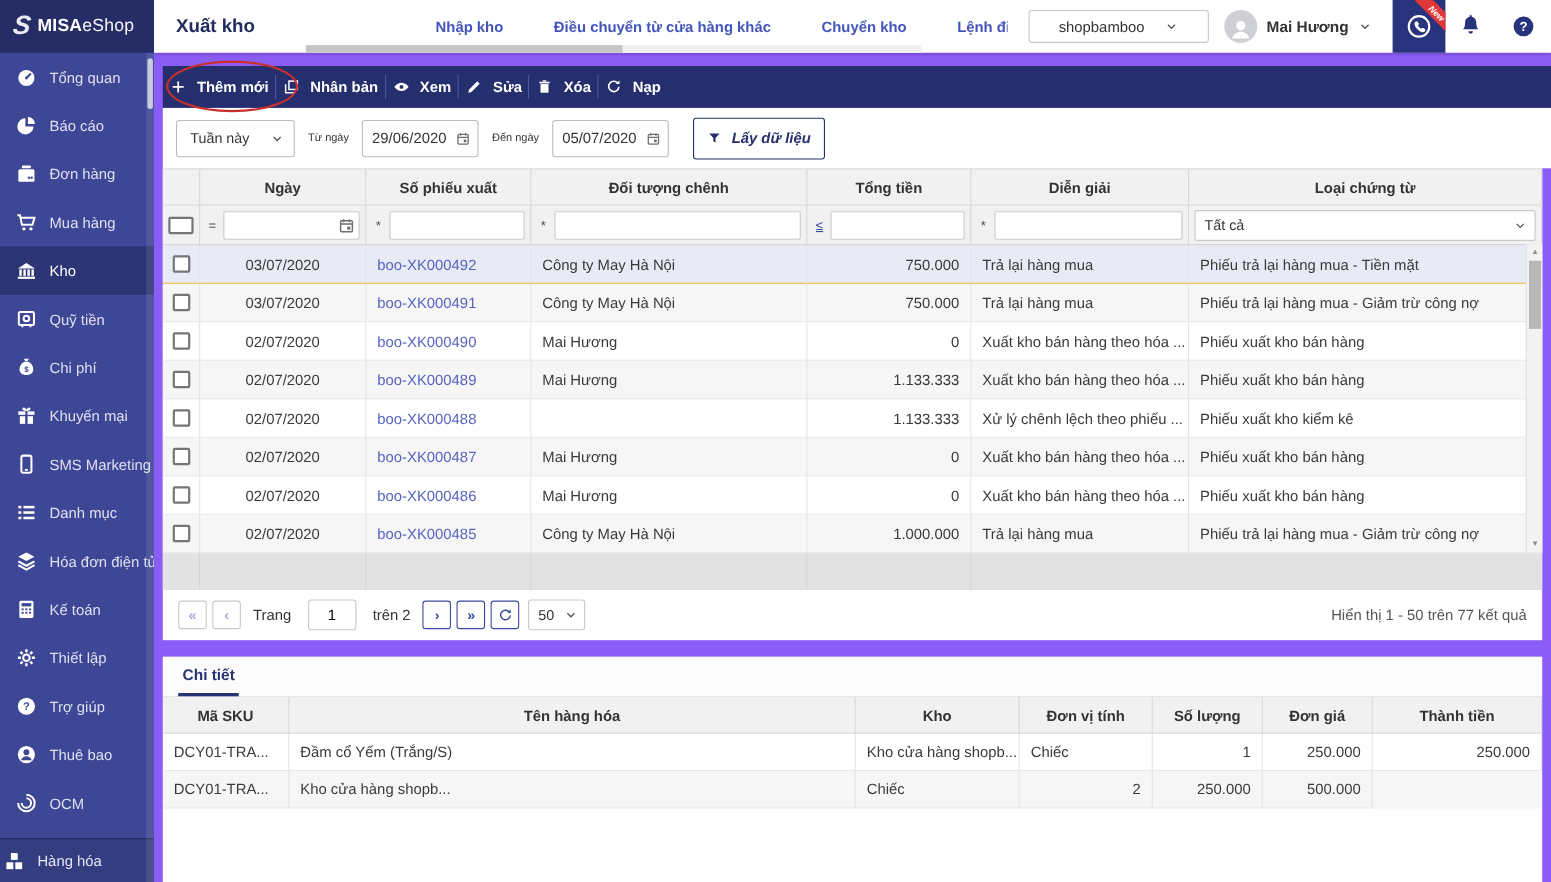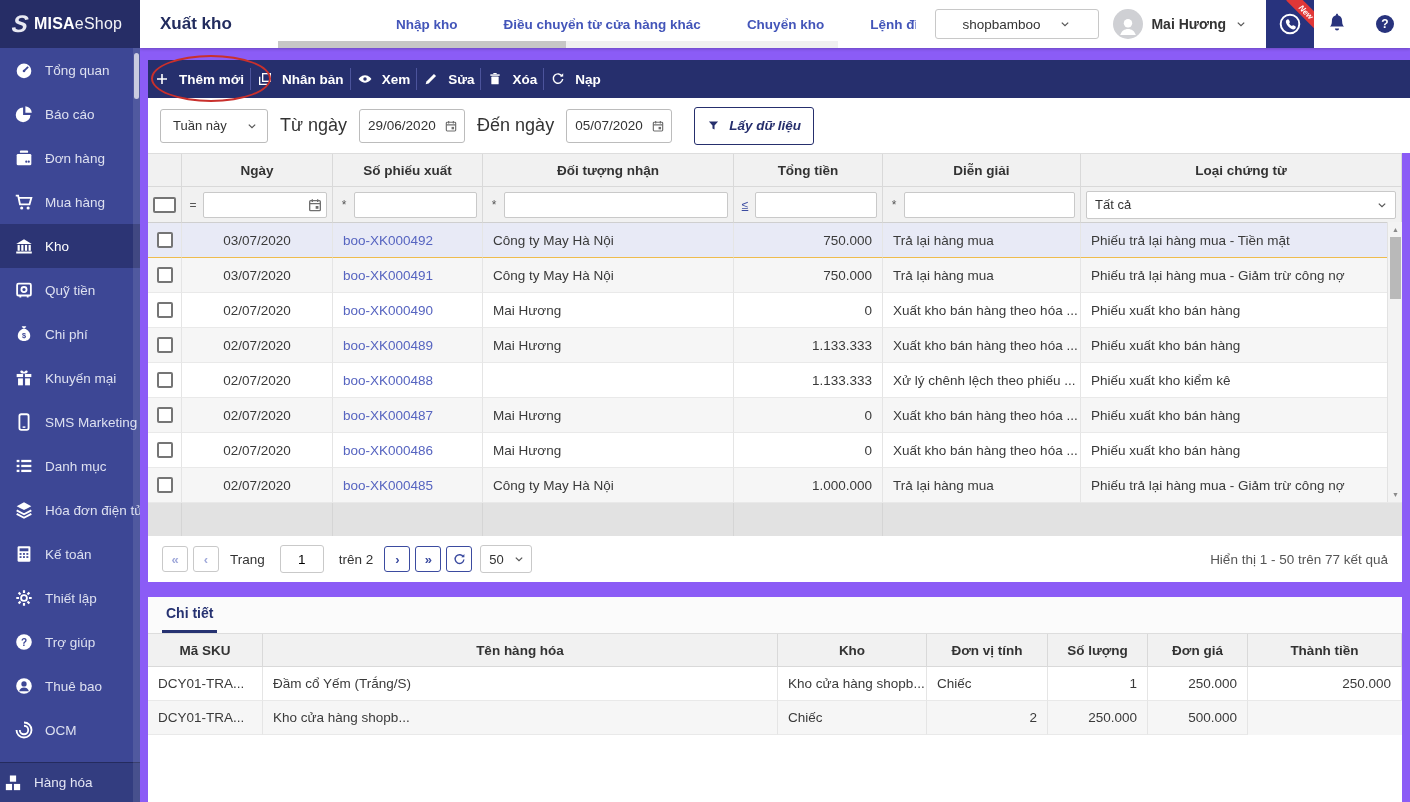--- a/index.html
+++ b/index.html
@@ -54,21 +54,21 @@
   .toolbar { margin:12px 0 0 8px; height:38px; background:#262f6d; display:flex; align-items:center; flex:none; position:relative; }
   .tb-btn { display:flex; align-items:center; gap:9px; color:#fff; font-size:13.5px; font-weight:bold; padding:0 6px; height:38px; cursor:pointer; }
   .tb-btn .icon { width:16px; height:16px; color:#fff; }
   .tb-sep { width:1px; height:22px; background:#4c549c; }
   .annotation-ellipse { position:absolute; left:3px; top:-5px; width:120px; height:47px; border:2.5px solid #c9302c; border-radius:50%; pointer-events:none; z-index:9; }
 
   
   .filter-bar { margin-left:8px; height:55px; background:#fff; display:flex; align-items:center; padding-left:12px; gap:12px; flex:none; }
   .select-box { height:34px; border:1px solid #bcbcbc; border-radius:3px; background:#fff; display:flex; align-items:center; justify-content:space-between; padding:0 8px 0 12px; cursor:pointer; color:#333; }
   .period-select { width:108px; }
-  .flt-label { color:#333; font-size:18px; }
+  .flt-label { color:#333; font-size:10px; }
   .date-input { width:106px; height:34px; border:1px solid #bcbcbc; border-radius:3px; display:flex; align-items:center; background:#fff; padding:0 6px 0 8px; }
   .date-input input { border:none; outline:none; width:74px; font-size:13.5px; color:#333; font-family:inherit; }
   .cal-icon { width:16px; height:16px; color:#6f6f6f; margin-left:2px; }
   .fetch-btn { margin-left:10px; height:38px; width:120px; border:1px solid #262f6d; border-radius:3px; background:#fff; color:#262f6d; font-weight:bold; font-size:13.5px; display:flex; align-items:center; justify-content:center; gap:9px; cursor:pointer;font-style:italic; }
   .fetch-btn .icon { width:13px; height:13px; }
 
   
   .grid-panel { margin-left:8px; margin-right:8px; background:#fff; position:relative; flex:none; }
   .g-head, .g-filters, .trow, .g-sum { display:grid; grid-template-columns:34px 151px 150px 251px 149px 198px minmax(0,1fr); }
   .g-head, .g-filters { background:#f1f1f1; }
@@ -490,21 +490,21 @@
           </span>
         <span>Lấy dữ liệu</span>
       </div>
     </div>
 
     <div class="grid-panel">
       <div class="g-head">
         <div class="hc"></div>
         <div class="hc">Ngày</div>
         <div class="hc">Số phiếu xuất</div>
-        <div class="hc">Đối tượng nhận</div>
+        <div class="hc">Đối tượng chênh</div>
         <div class="hc">Tổng tiền</div>
         <div class="hc">Diễn giải</div>
         <div class="hc">Loại chứng từ</div>
       </div>
       <div class="g-filters">
         <div class="fc" style="justify-content:center">
             <input type="checkbox" style="">
           </div>
         <div class="fc">
             <span class="op">=</span>

